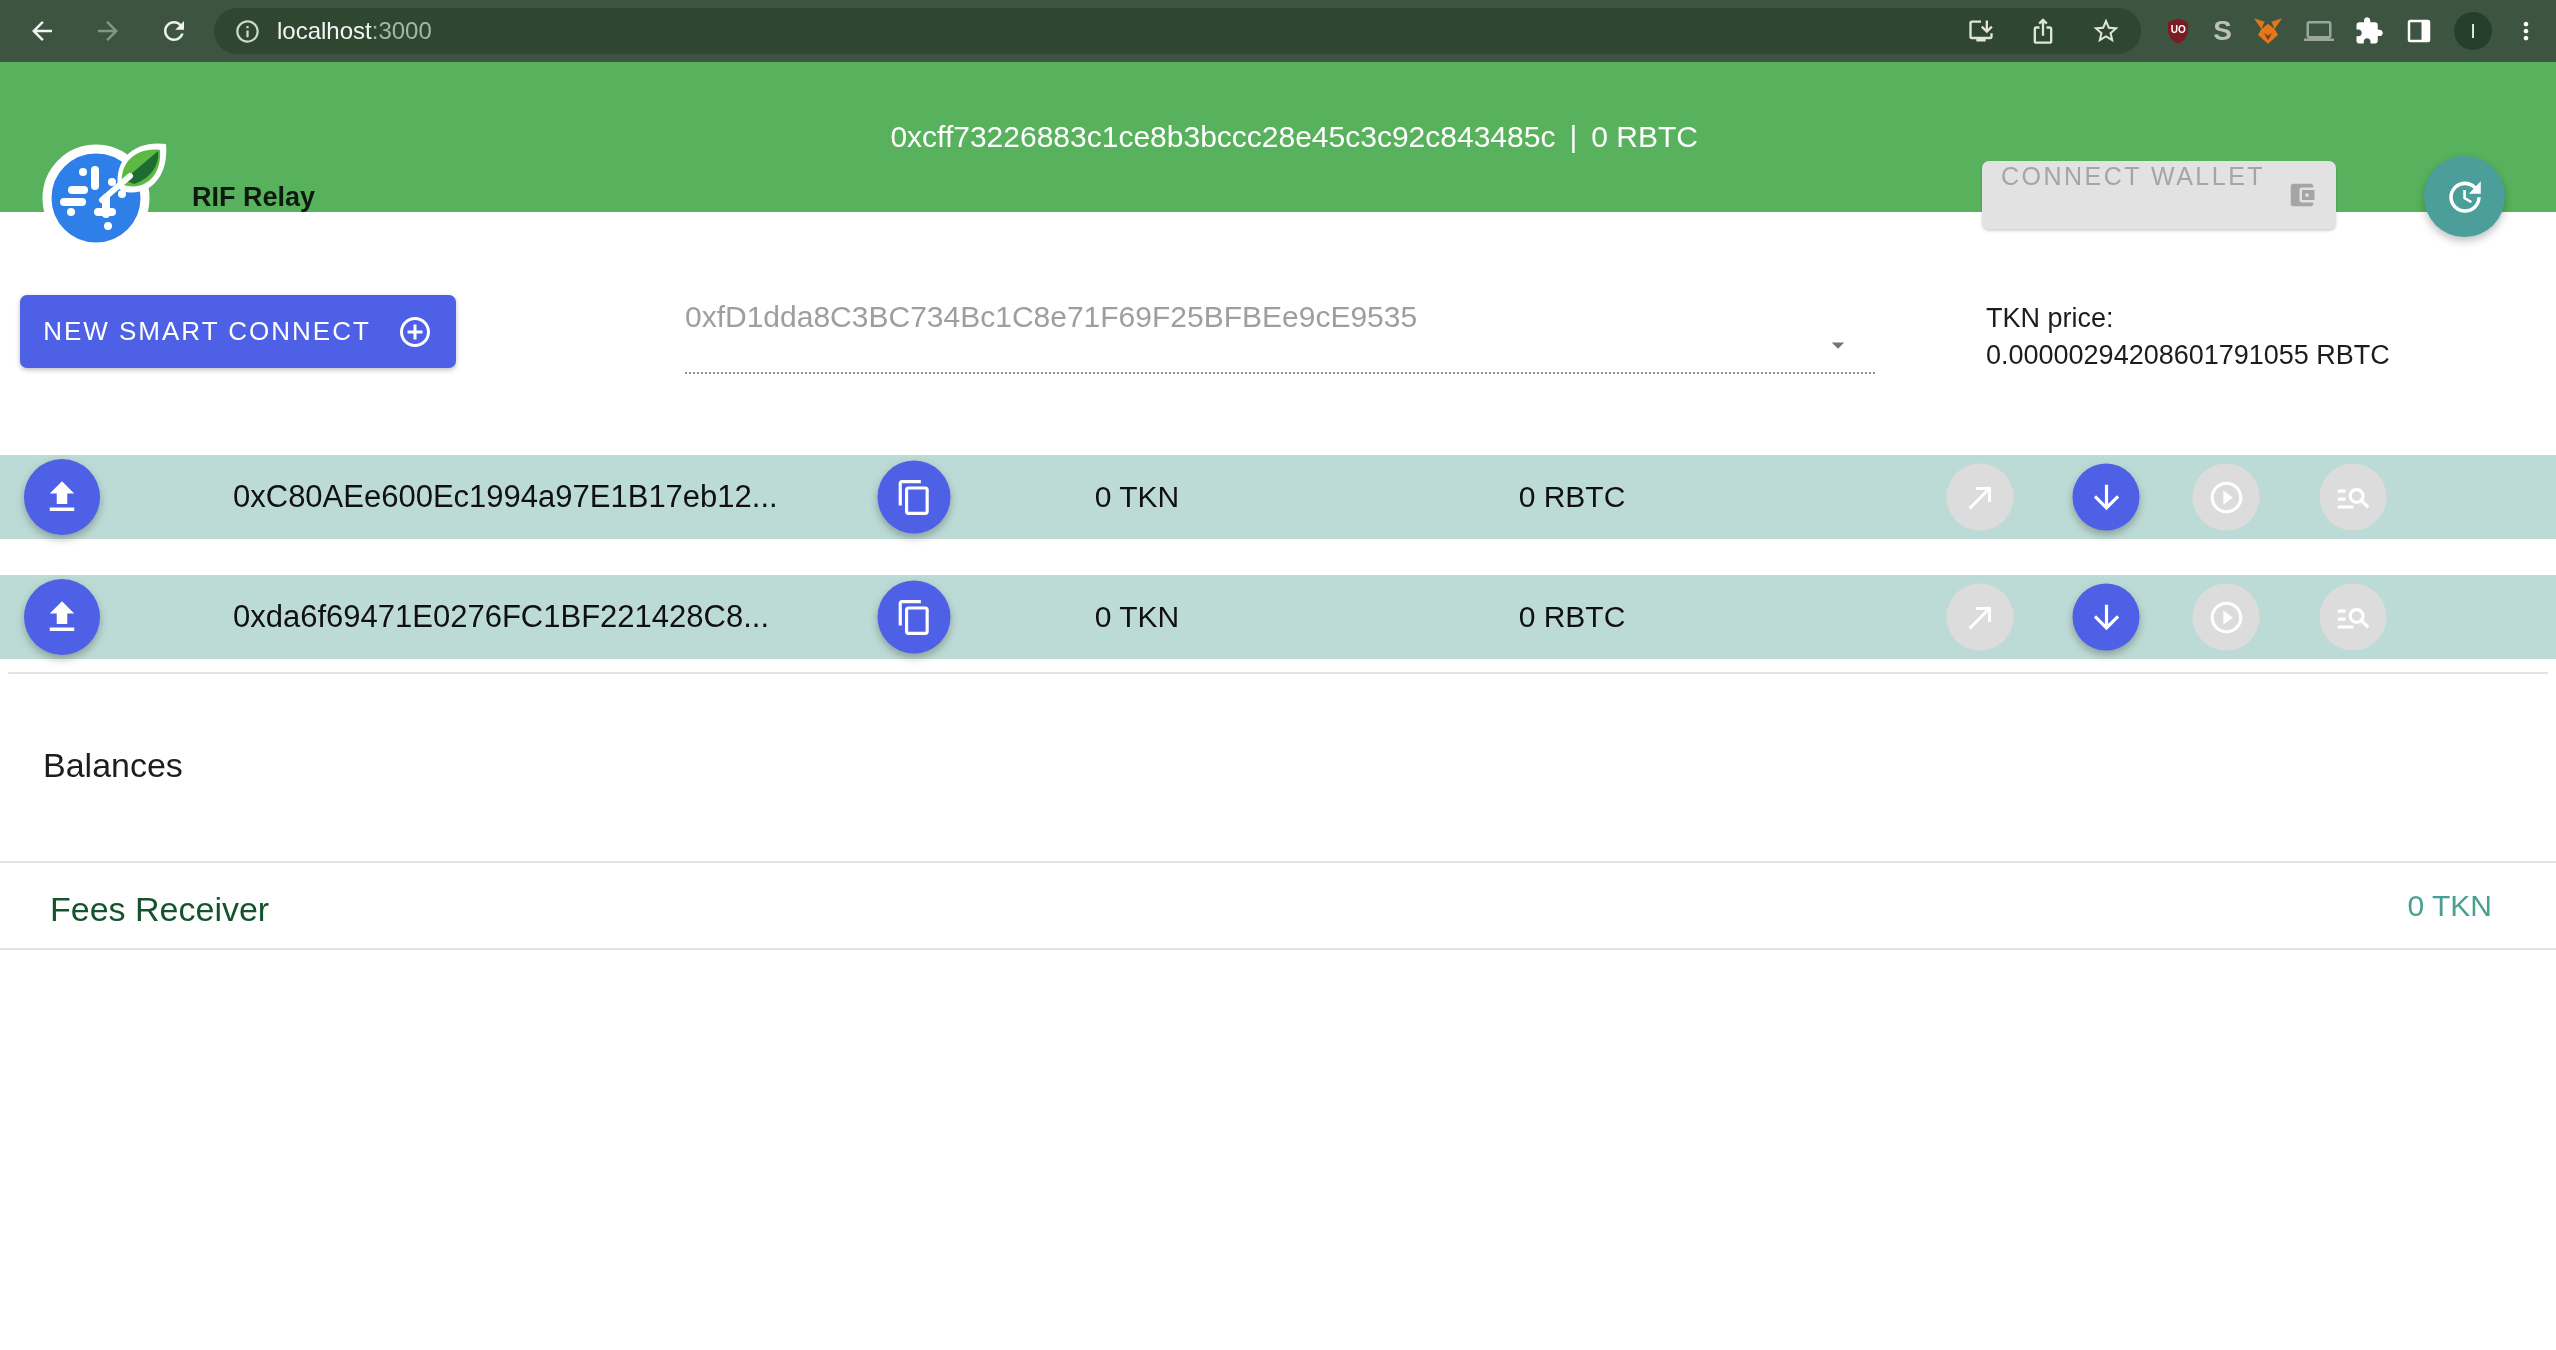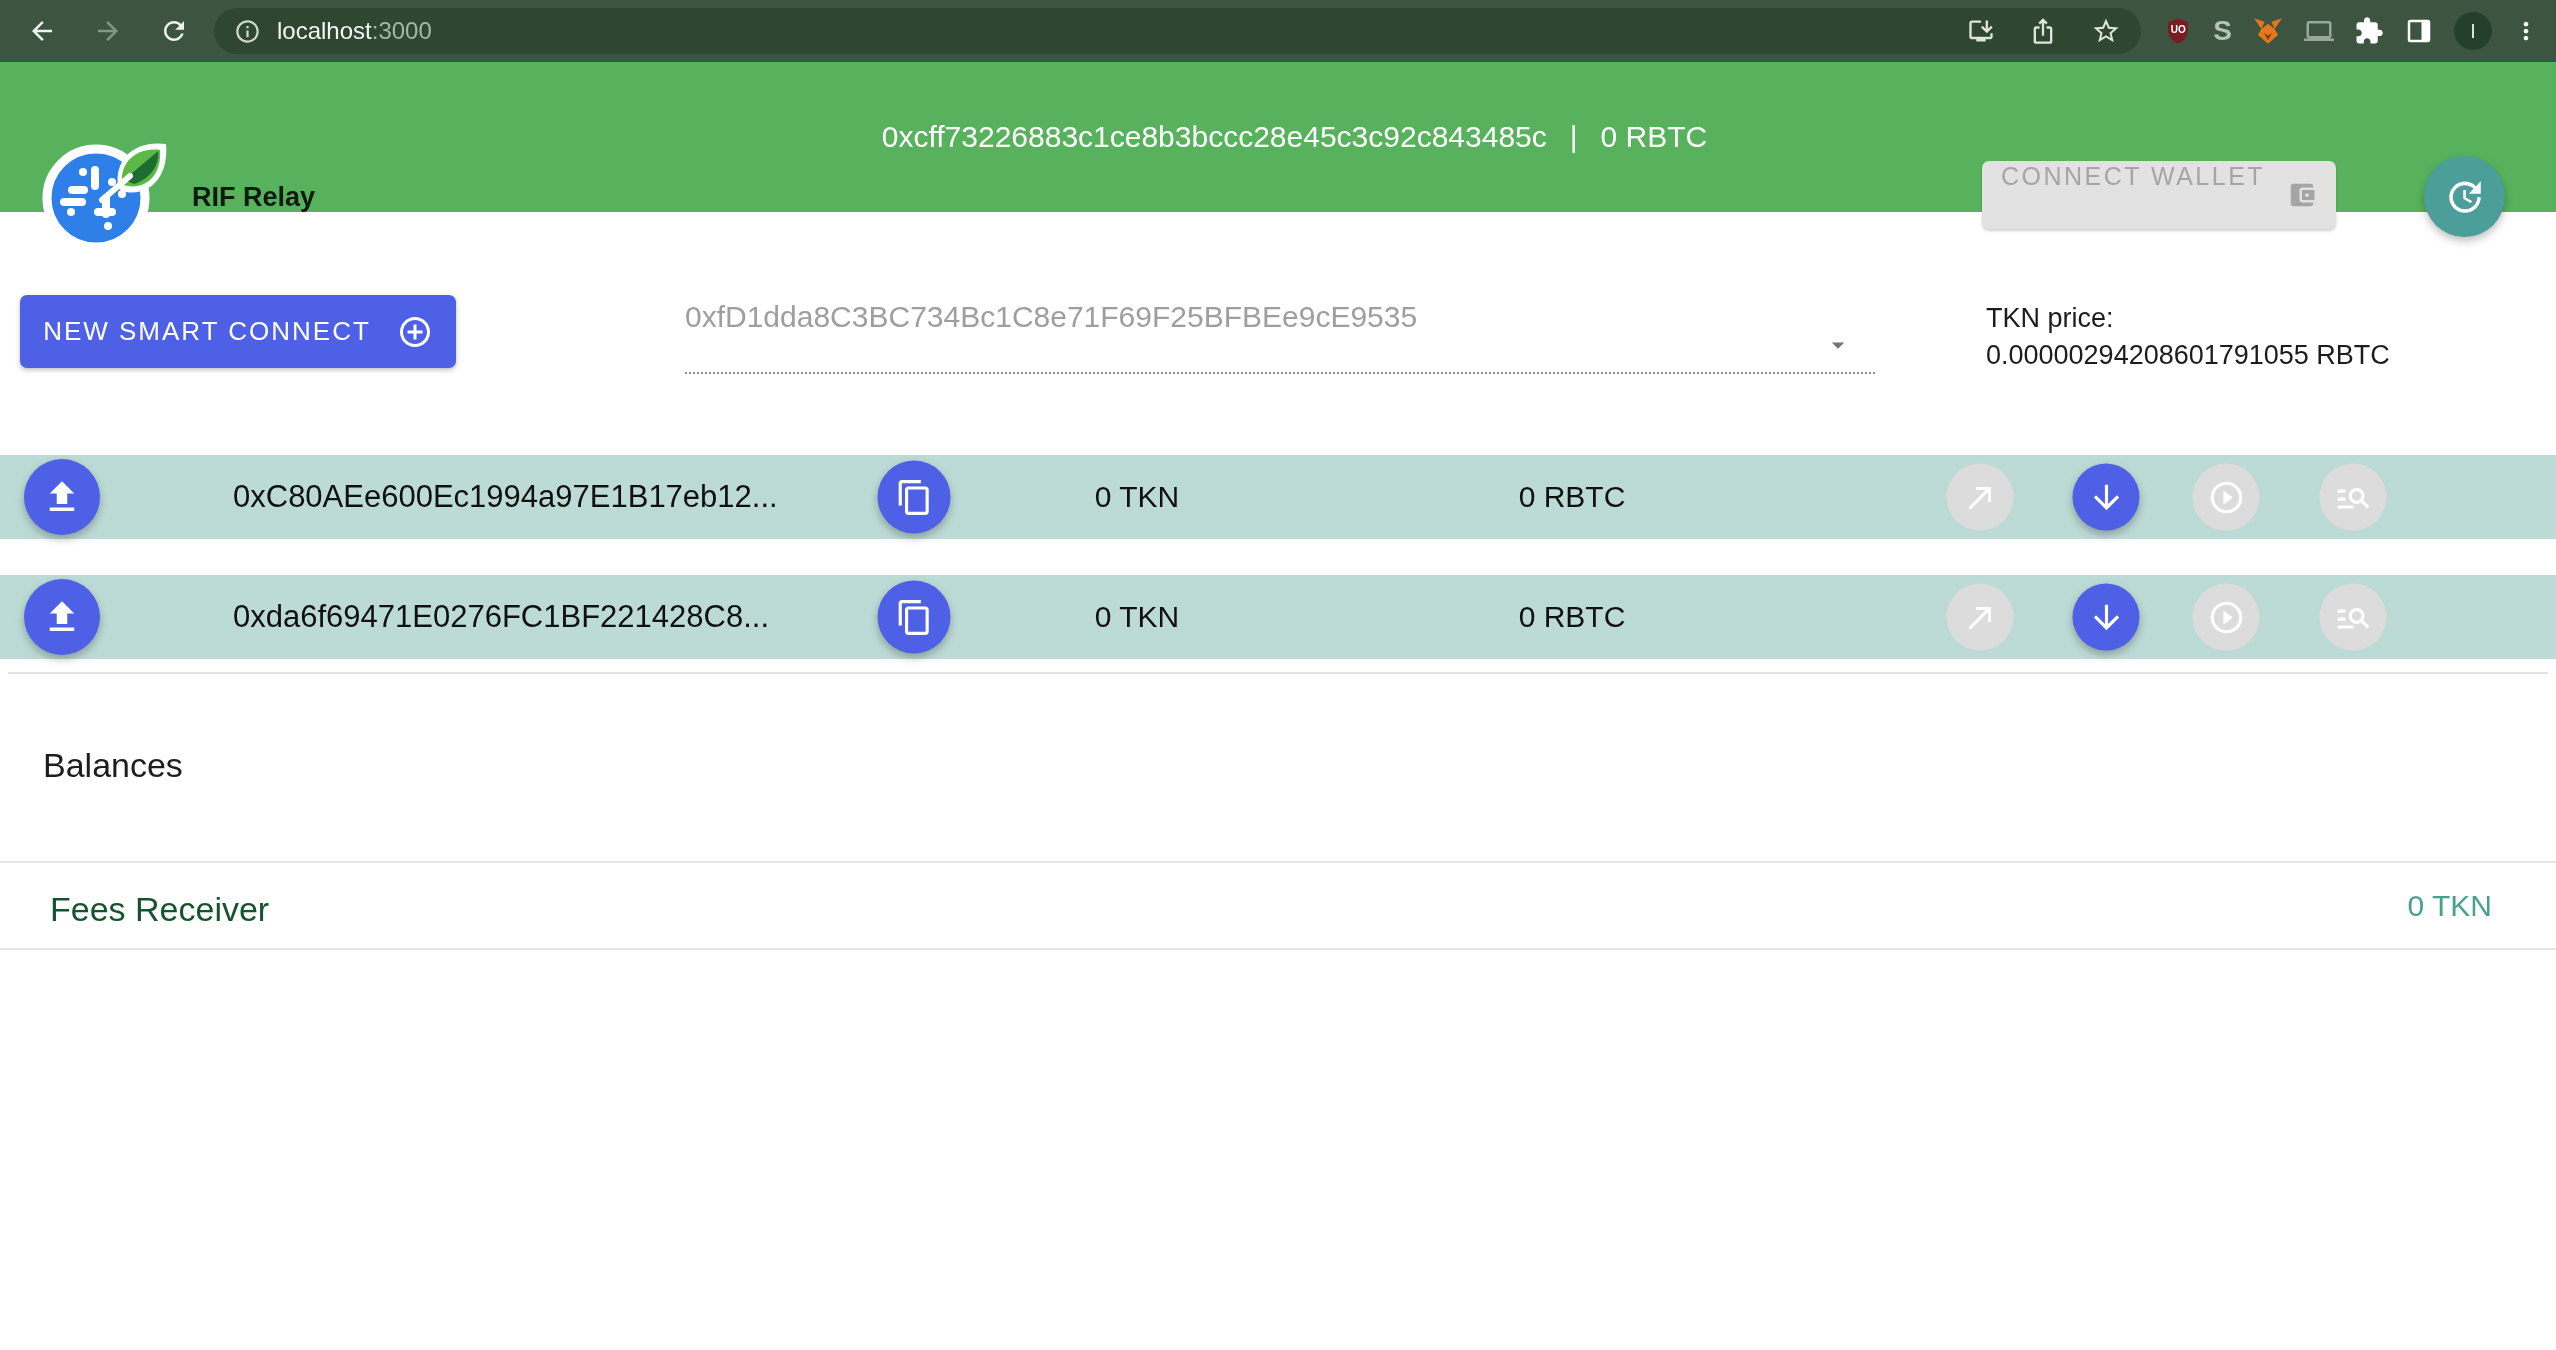--- a/index.html
+++ b/index.html
@@ -47,21 +47,21 @@
   #appheader{
     position:absolute;left:0;top:62px;width:2556px;height:150px;
     background:#58b25d;
   }
   #logo{position:absolute;left:38px;top:72px;}
   #app-title{
     position:absolute;left:192px;top:120px;font-size:27px;font-weight:bold;color:#0d1b0e;
   }
   #header-account{
     position:absolute;left:50%;top:0;height:150px;transform:translateX(-48%);
-    display:flex;align-items:center;gap:23px;color:#ffffff;font-size:30px;white-space:nowrap;
+    display:flex;align-items:center;gap:14px;color:#ffffff;font-size:30px;white-space:nowrap;
   }
   #connect-wallet{
     position:absolute;left:1982px;top:99px;width:354px;height:68px;
     background:#e2e2e2;border:none;border-radius:7px;
     display:flex;justify-content:center;gap:22px;
     color:#a5a5a5;font-size:25px;letter-spacing:2.5px;font-family:inherit;
     box-shadow:0 2px 3px rgba(0,0,0,0.18);cursor:pointer;
   }
   #refresh-fab{
     position:absolute;left:2424px;top:94px;width:81px;height:81px;border-radius:50%;

